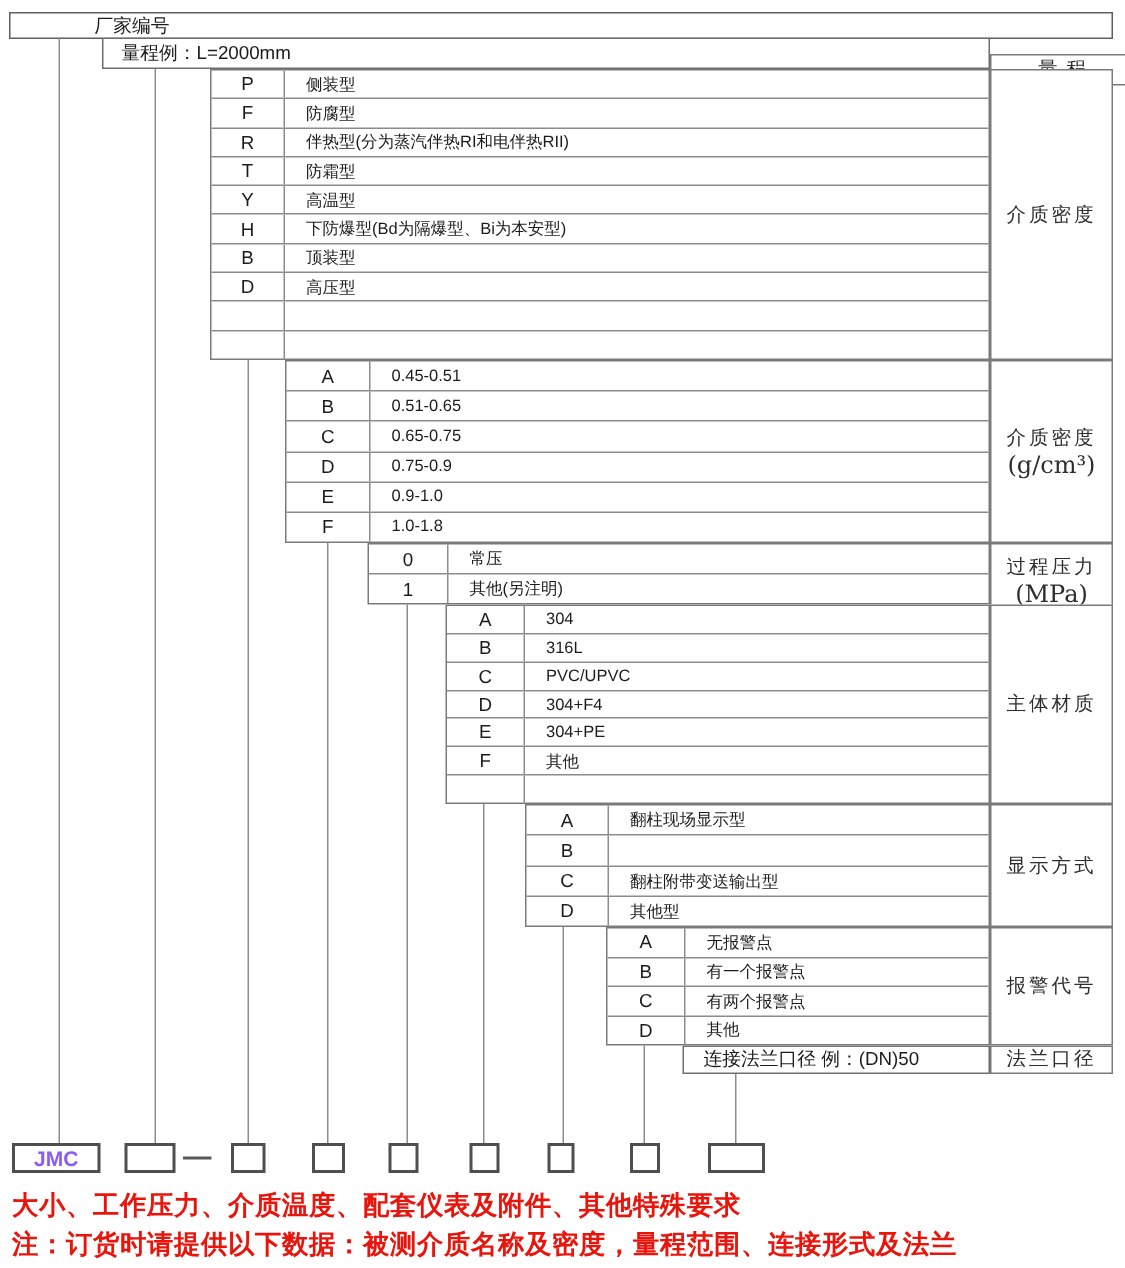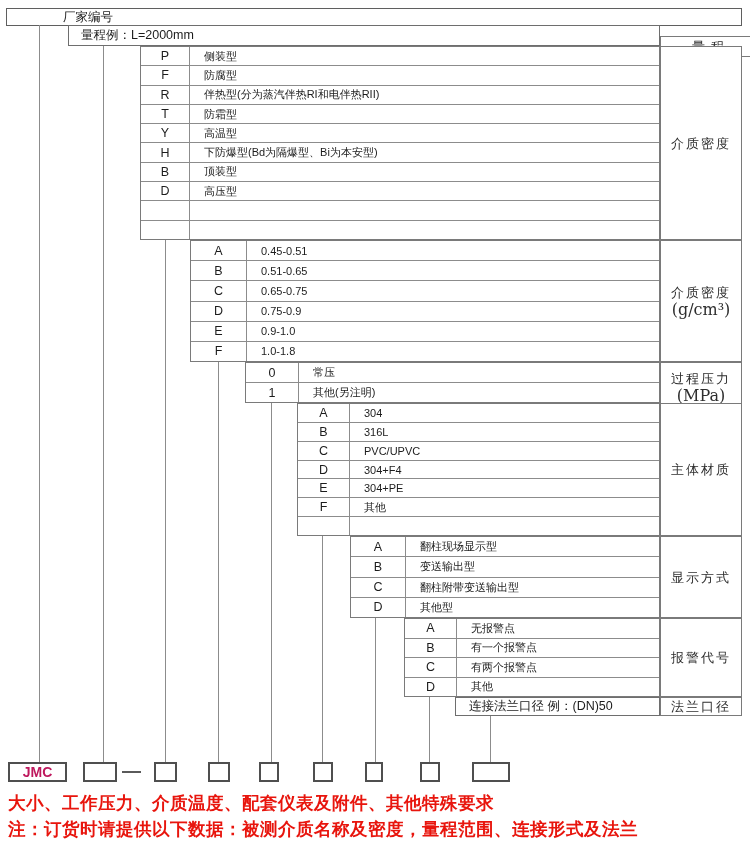--- a/index.html
+++ b/index.html
@@ -28,21 +28,21 @@
     font-family:"DejaVu Serif","Liberation Serif",serif;font-size:13px;color:#2e2e2e;
     letter-spacing:2px;text-align:center;line-height:17px;background:#fff;
   }
   .labelbox .unit{font-size:16px;letter-spacing:0;}
   
   .vline{width:1px;background:#8c8c8c;}
   .hdash{height:2px;background:#5a5a5a;}
   
   .mbox{
     border:2px solid #4f4f4f;display:flex;align-items:center;justify-content:center;
-    font-weight:bold;font-size:14px;background:#fff;color:#be185d;
+    font-weight:bold;font-size:14px;background:#fff;color:#8b5cf6;
   }
   
   .note{
     color:#e8150d;font-weight:bold;font-size:17.5px;line-height:26px;
     letter-spacing:0.5px;white-space:nowrap;
   }
 </style>
 </head>
 <body>
 
@@ -185,21 +185,20 @@
     <span>主体材质</span>
   </div>
 
   <div class="abs block" style="left:350px;top:536px;width:310px;height:82px">
       <div class="trow">
         <div class="tcode" style="width: 54px;">A</div>
         <div class="tdesc">翻柱现场显示型</div>
       </div>
       <div class="trow">
         <div class="tcode" style="width: 54px;">B</div>
-        <div class="tdesc">变送输出型</div>
       </div>
       <div class="trow">
         <div class="tcode" style="width: 54px;">C</div>
         <div class="tdesc">翻柱附带变送输出型</div>
       </div>
       <div class="trow">
         <div class="tcode" style="width: 54px;">D</div>
         <div class="tdesc">其他型</div>
       </div>
     </div>

